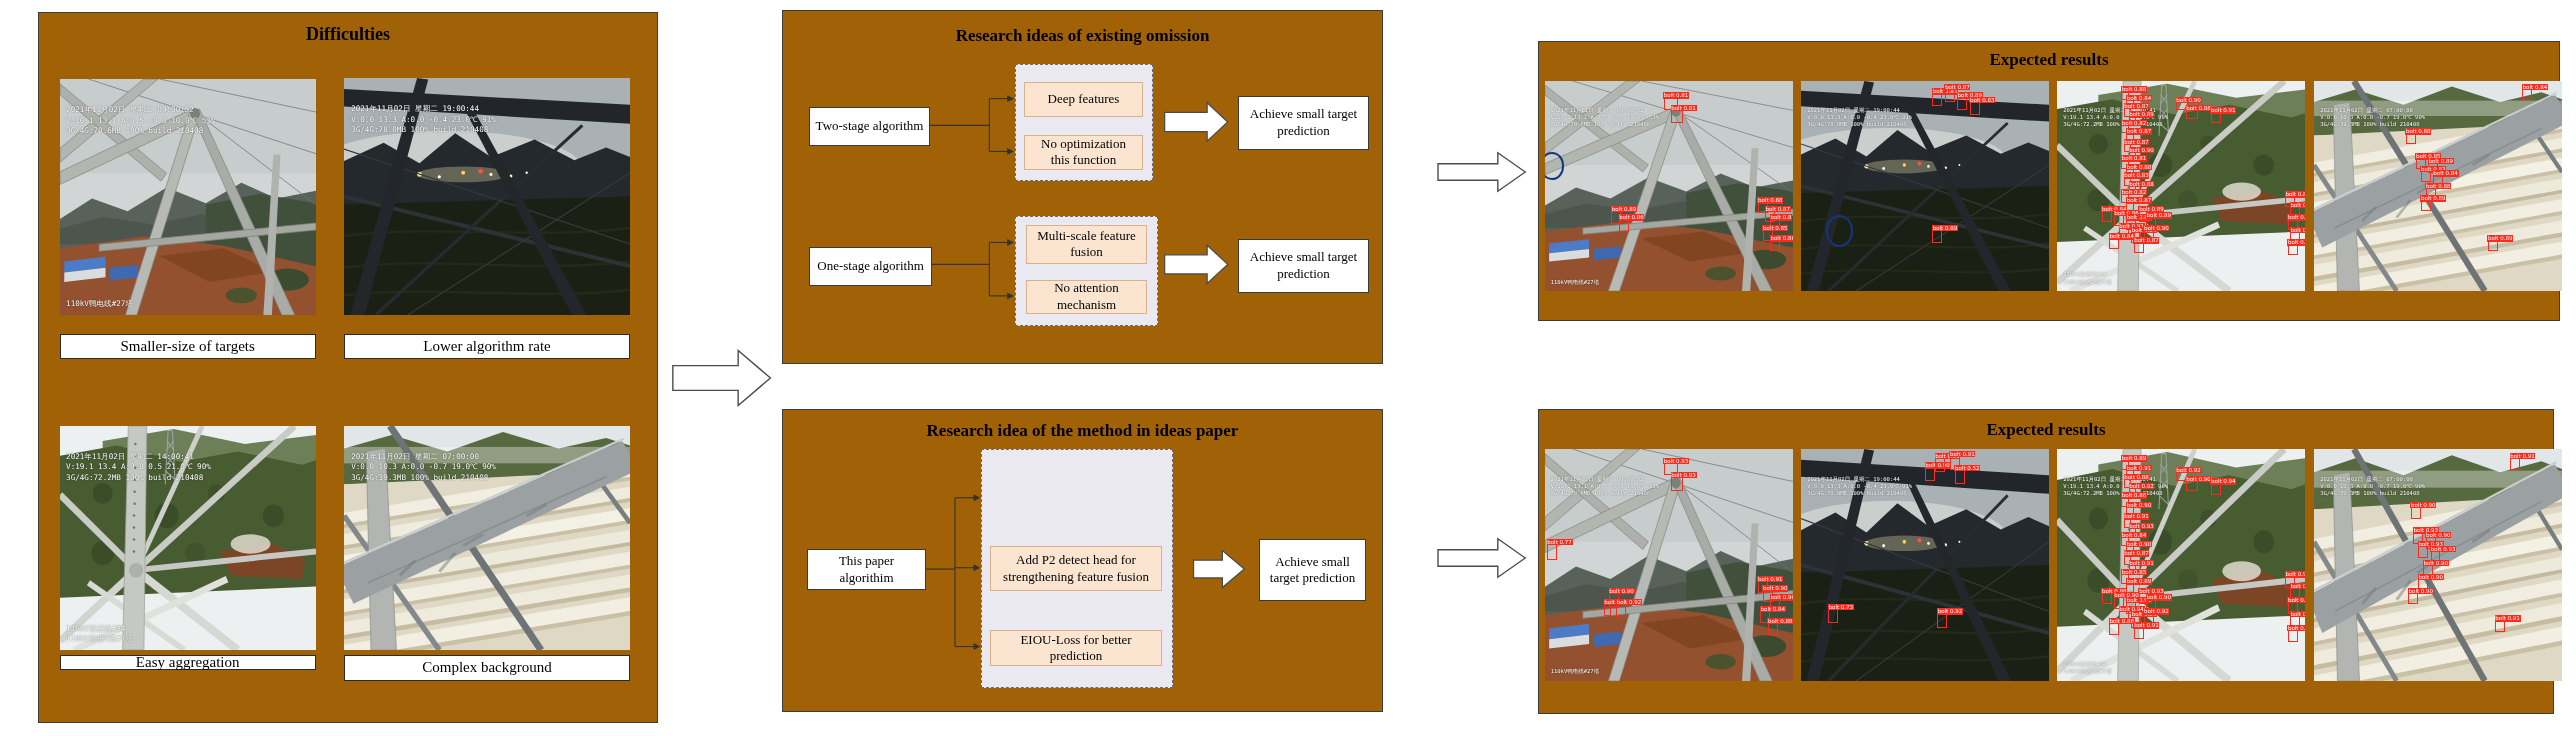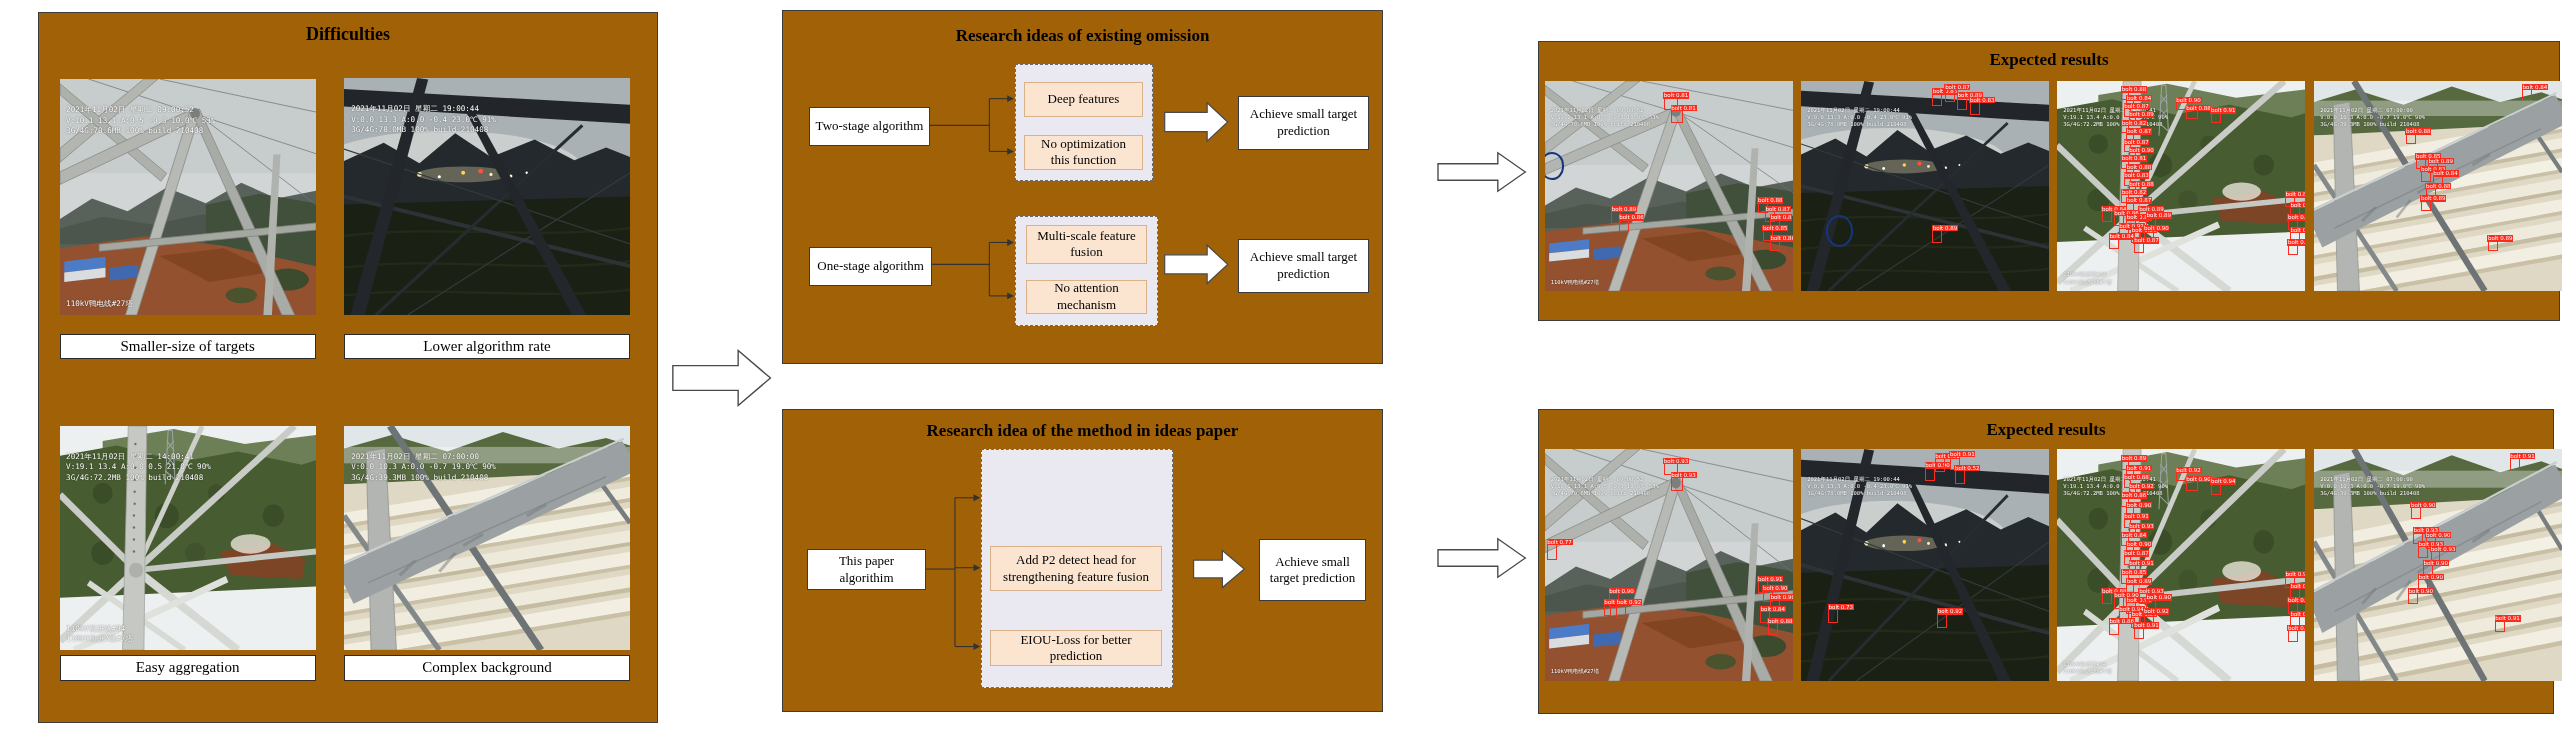--- a/index.html
+++ b/index.html
@@ -140,21 +140,21 @@
 <circle cx="104" cy="120" r="1.7"></circle>
             <circle cx="104" cy="136" r="1.7"></circle>
             <circle cx="104" cy="152" r="1.7"></circle>
 <circle cx="104" cy="168" r="1.7"></circle>
           </g>
 <circle cx="107" cy="193" r="10" fill="#aeb1ab"></circle>
 </svg>
         <div class="ov top"><div>2021年11月02日 星期二 14:00:41</div><div>V:19.1 13.4 A:0.0 0.5 21.0℃ 90%</div><div>3G/4G:72.2MB 100% build 210408</div></div>
         <div class="ov bot"><div>110kV前进线#34</div><div>110kV前进2线#7塔</div></div>
       </figure>
-    <div class="caption" style="left:20.7px;top:642px;width:256px;height:26px;">
+    <div class="caption" style="left:20.7px;top:642px;width:256px;height:15px;">
         <span>Easy  aggregation</span>
       </div>
 
     <figure class="photo big" style="left:305px;top:413px;width:286px;height:224px;margin:0;">
         <svg class="art" viewBox="0 0 360 300" preserveAspectRatio="none">
 <rect width="360" height="300" fill="#e1e6e8"></rect>
 <path d="M0,30 L60,12 L130,34 L200,8 L270,30 L330,16 L360,26 L360,72 L0,78Z" fill="#57693f"></path>
 <rect y="28" width="360" height="22" fill="#ffffff" opacity="0.35"></rect>
 <path d="M0,78 L360,60 L360,300 L0,300Z" fill="#ded8c4"></path>
 <g transform="rotate(-10 180 180)">

